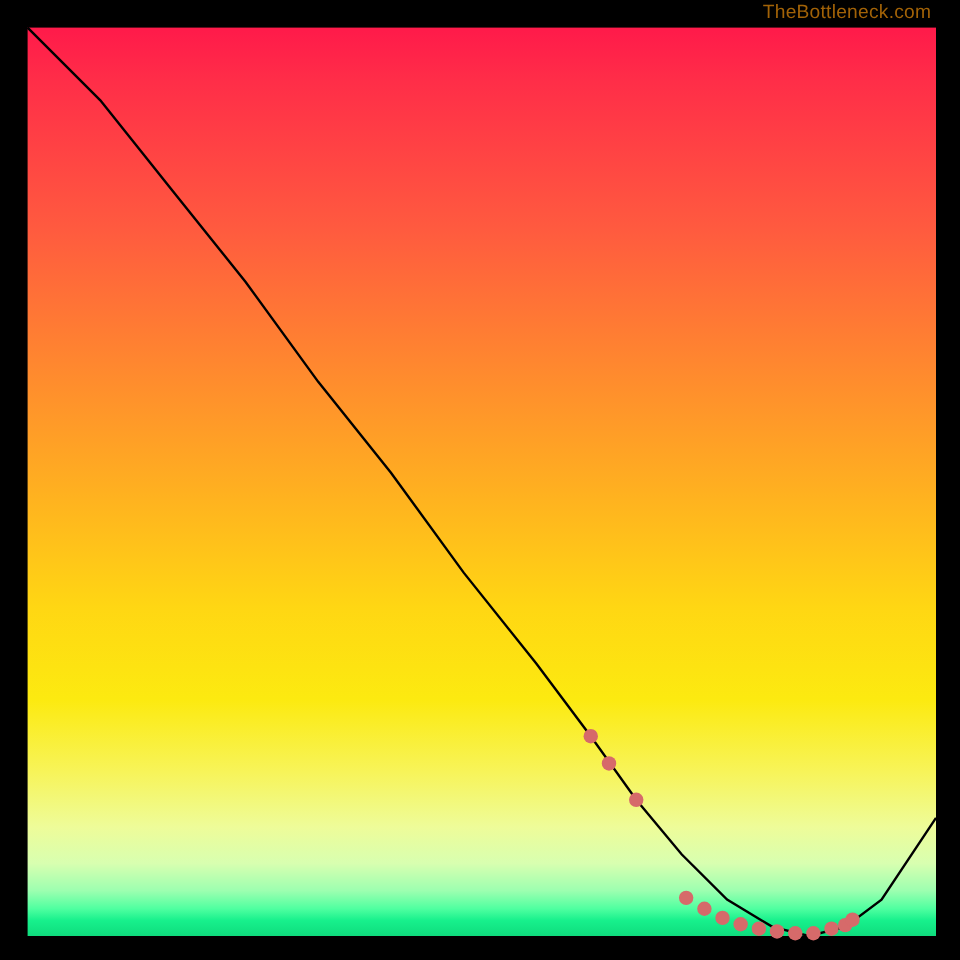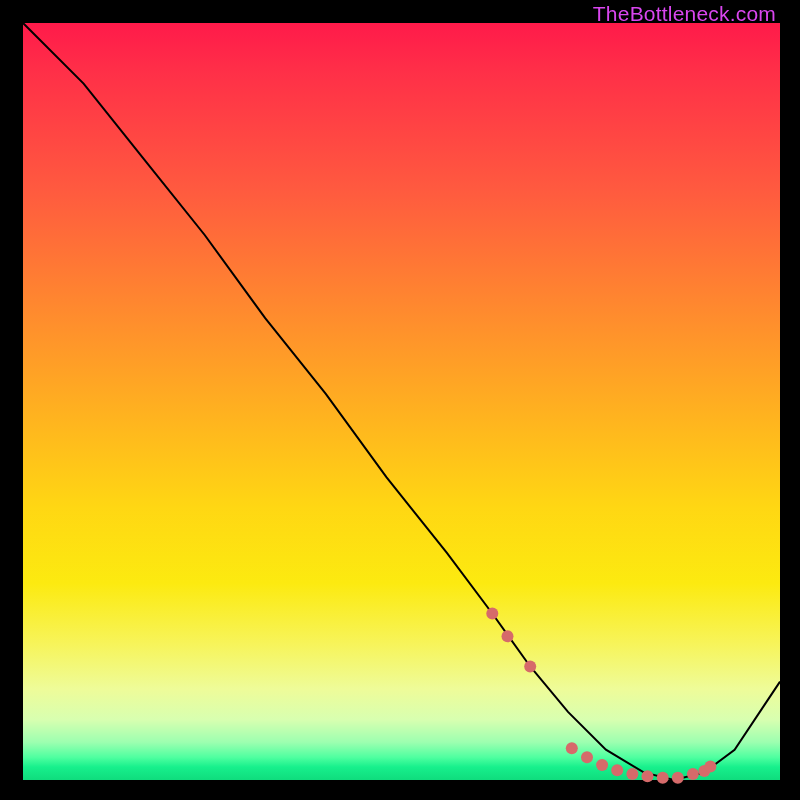--- a/index.html
+++ b/index.html
@@ -39,22 +39,22 @@
       #9dffb0 95%,
       #4fffa0 97%,
       #17f08c 98.3%,
       #0fdc7d 100%
     );
   }
   .watermark {
     position: absolute;
     top: 2px;
     right: 24px;
-    color: #d946ef;
-    font-size: 21px;
+    color: #a16207;
+    font-size: 16px;
     letter-spacing: 0.2px;
     font-weight: 400;
     margin-left: 48px;
   }
   svg.curve {
     position: absolute;
     left: 0;
     top: 0;
     width: 757px;
     height: 757px;

